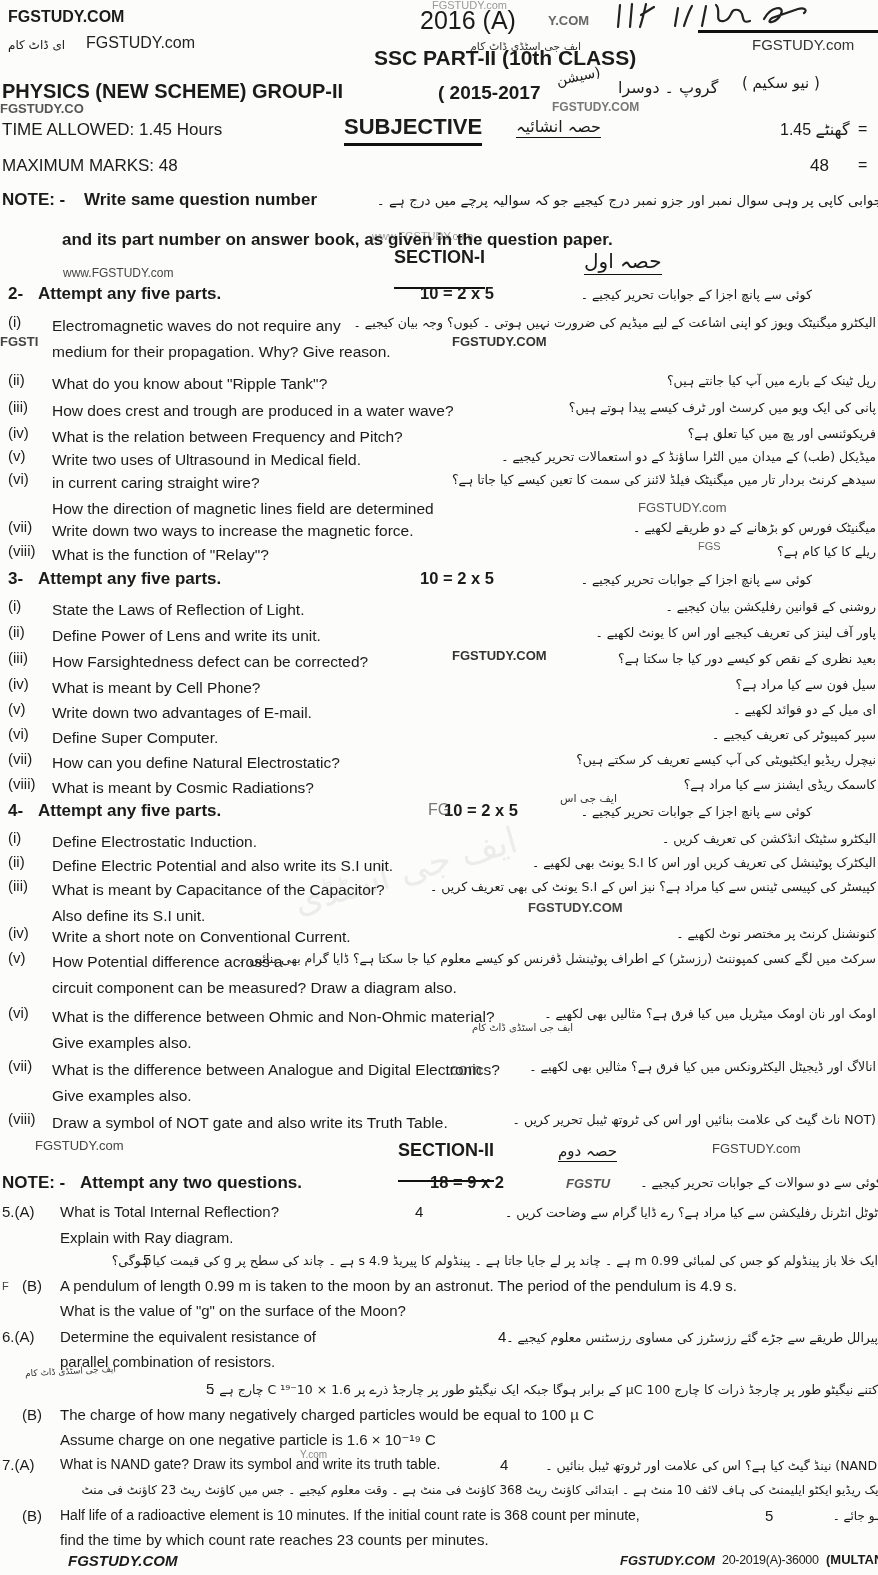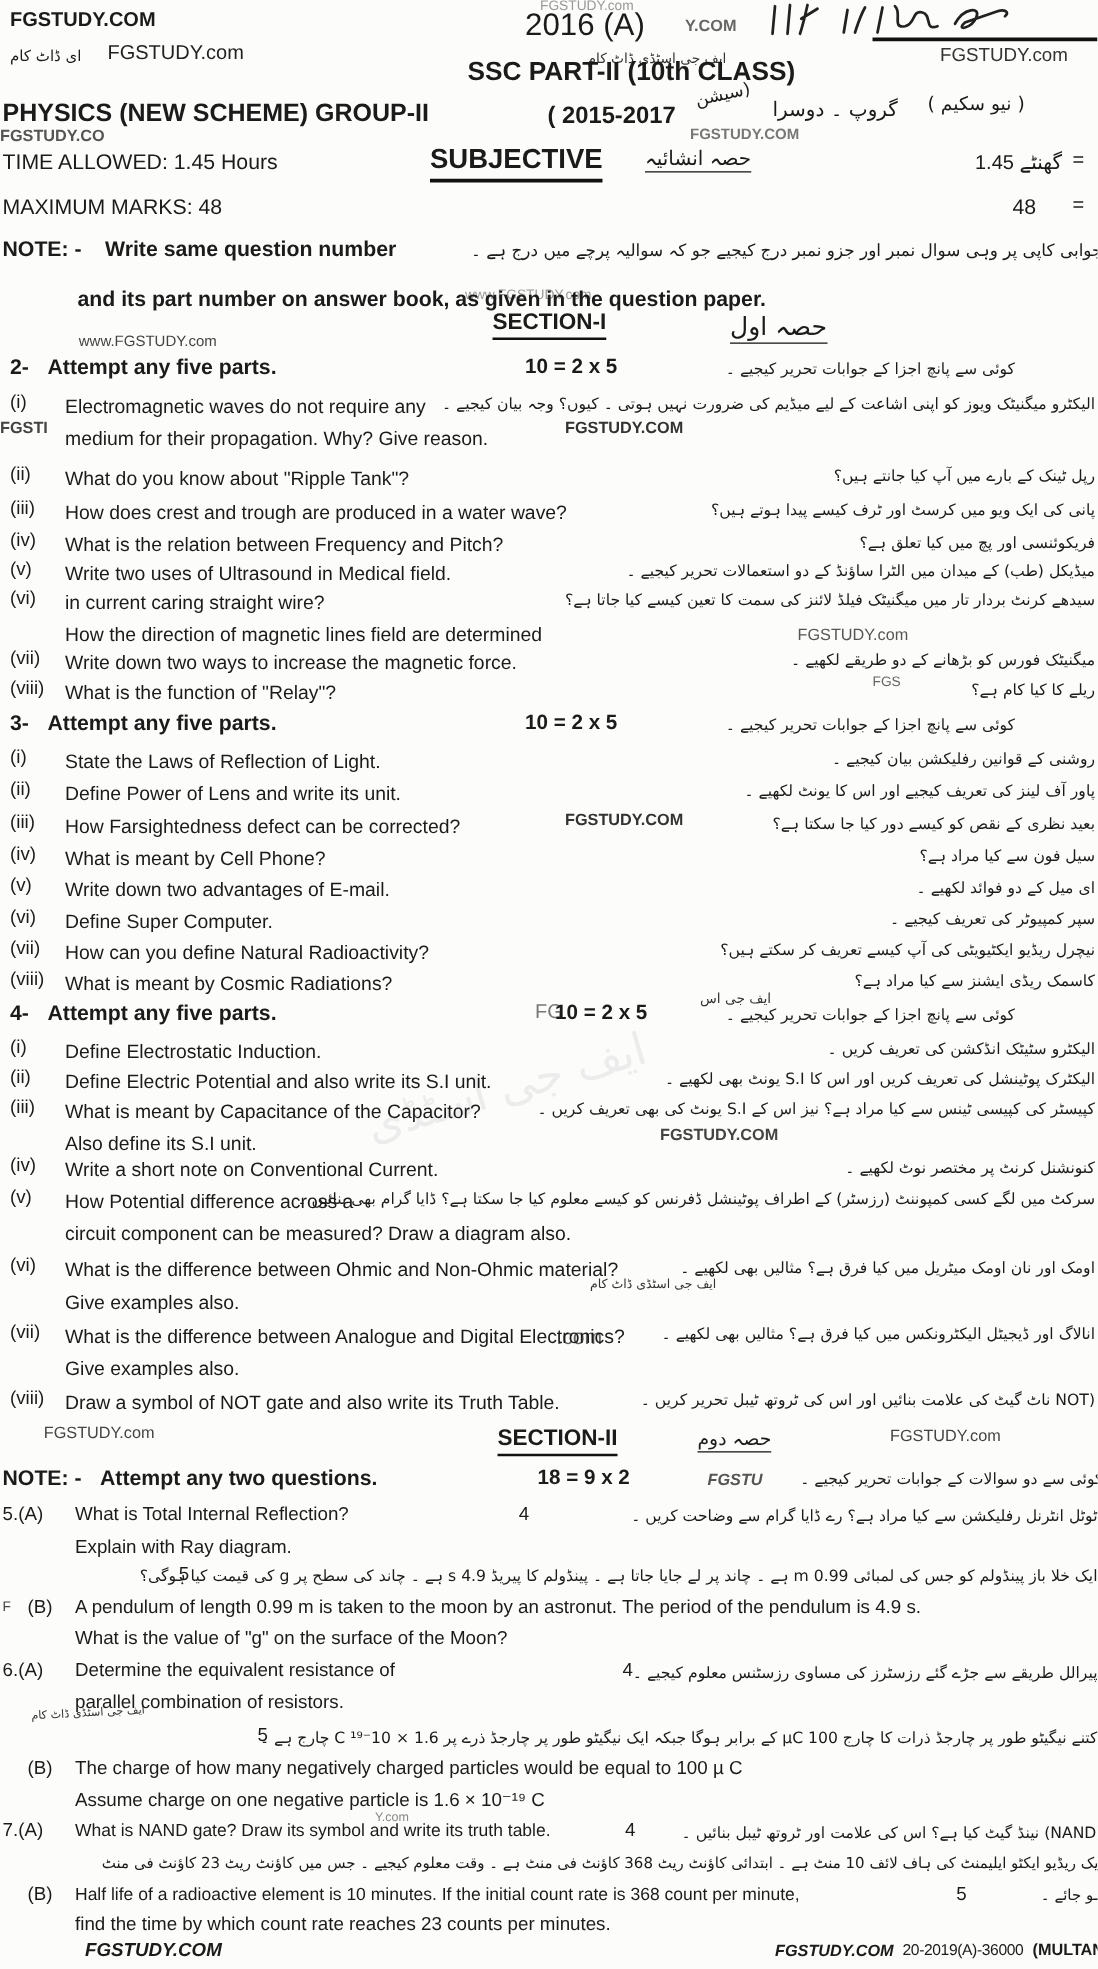--- a/index.html
+++ b/index.html
@@ -5,21 +5,21 @@
   *{box-sizing:border-box;margin:0;padding:0}
   html,body{width:878px;height:1575px}
   body{position:relative;background:#fcfcfa;color:#1b1b1b;overflow:hidden;
        font-family:"Liberation Sans","DejaVu Sans",sans-serif}
   .abs{position:absolute;white-space:nowrap}
   .b{font-weight:700}
   .bi{font-weight:700;font-style:italic}
   .ur{direction:rtl;font-family:"DejaVu Sans","Liberation Sans",sans-serif}
   .urf{font-family:Liberation Sans, sans-serif}
   .u1{border-bottom:1.5px solid #111;padding-bottom:1px}
-  .u2{border-bottom:2.5px solid #111;padding-bottom:2px}
+  .u2{border-bottom:2.5px solid #111;padding-bottom:19px}
   .u3{border-bottom:3px solid #111;padding-bottom:3px}
   .part{position:absolute;left:0;width:878px}
   .pl{position:absolute;left:8px;top:0;font-size:15px}
   .pe{position:absolute;left:52px;top:0;font-size:15.5px}
   .pe span{display:block;line-height:25.5px;white-space:nowrap}
   .pe span:empty{display:none}
   .pu{position:absolute;right:2px;top:2px;font-size:12.5px;white-space:nowrap;
       direction:rtl;font-family:"DejaVu Sans","Liberation Sans",sans-serif}
   .qh .qno{position:absolute;left:8px;font-size:17px;font-weight:700}
   .qh .qt{position:absolute;left:38px;font-size:17px;font-weight:700}
@@ -218,21 +218,21 @@
 <div class="part" style="top:725px">
   <span class="pl">(vi)</span>
   <span class="pe">
       <span>Define Super Computer.</span>
     </span>
   <span class="pu">سپر کمپیوٹر کی تعریف کیجیے ۔</span>
 </div>
 <div class="part" style="top:750px">
   <span class="pl">(vii)</span>
   <span class="pe">
-      <span>How can you define Natural Radioactivity?</span>
+      <span>How can you define Natural Electrostatic?</span>
     </span>
   <span class="pu">نیچرل ریڈیو ایکٹیویٹی کی آپ کیسے تعریف کر سکتے ہیں؟</span>
 </div>
 <div class="part" style="top:775px">
   <span class="pl">(viii)</span>
   <span class="pe">
       <span>What is meant by Cosmic Radiations?</span>
     </span>
   <span class="pu">کاسمک ریڈی ایشنز سے کیا مراد ہے؟</span>
 </div>

